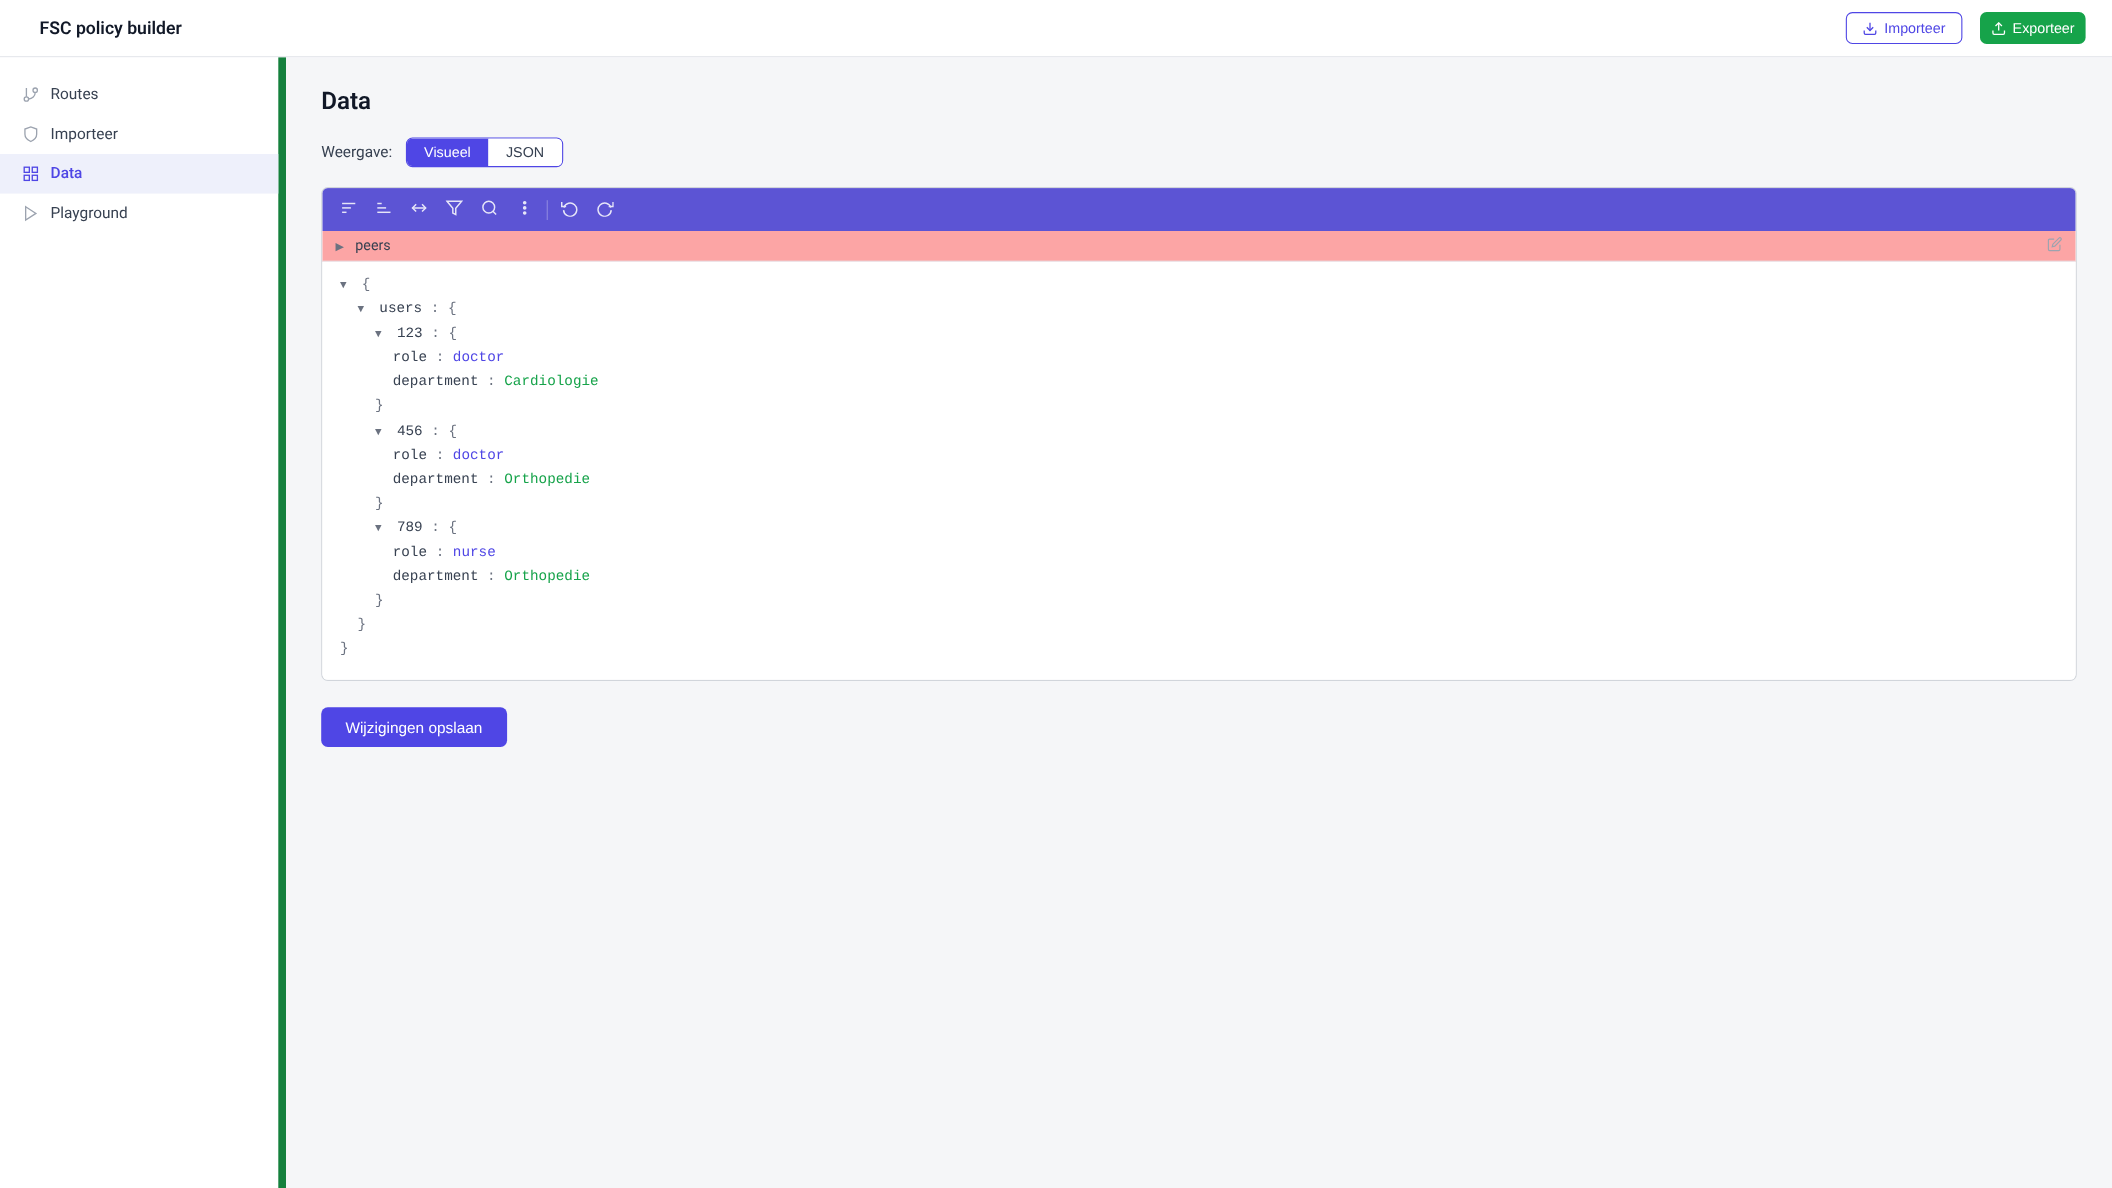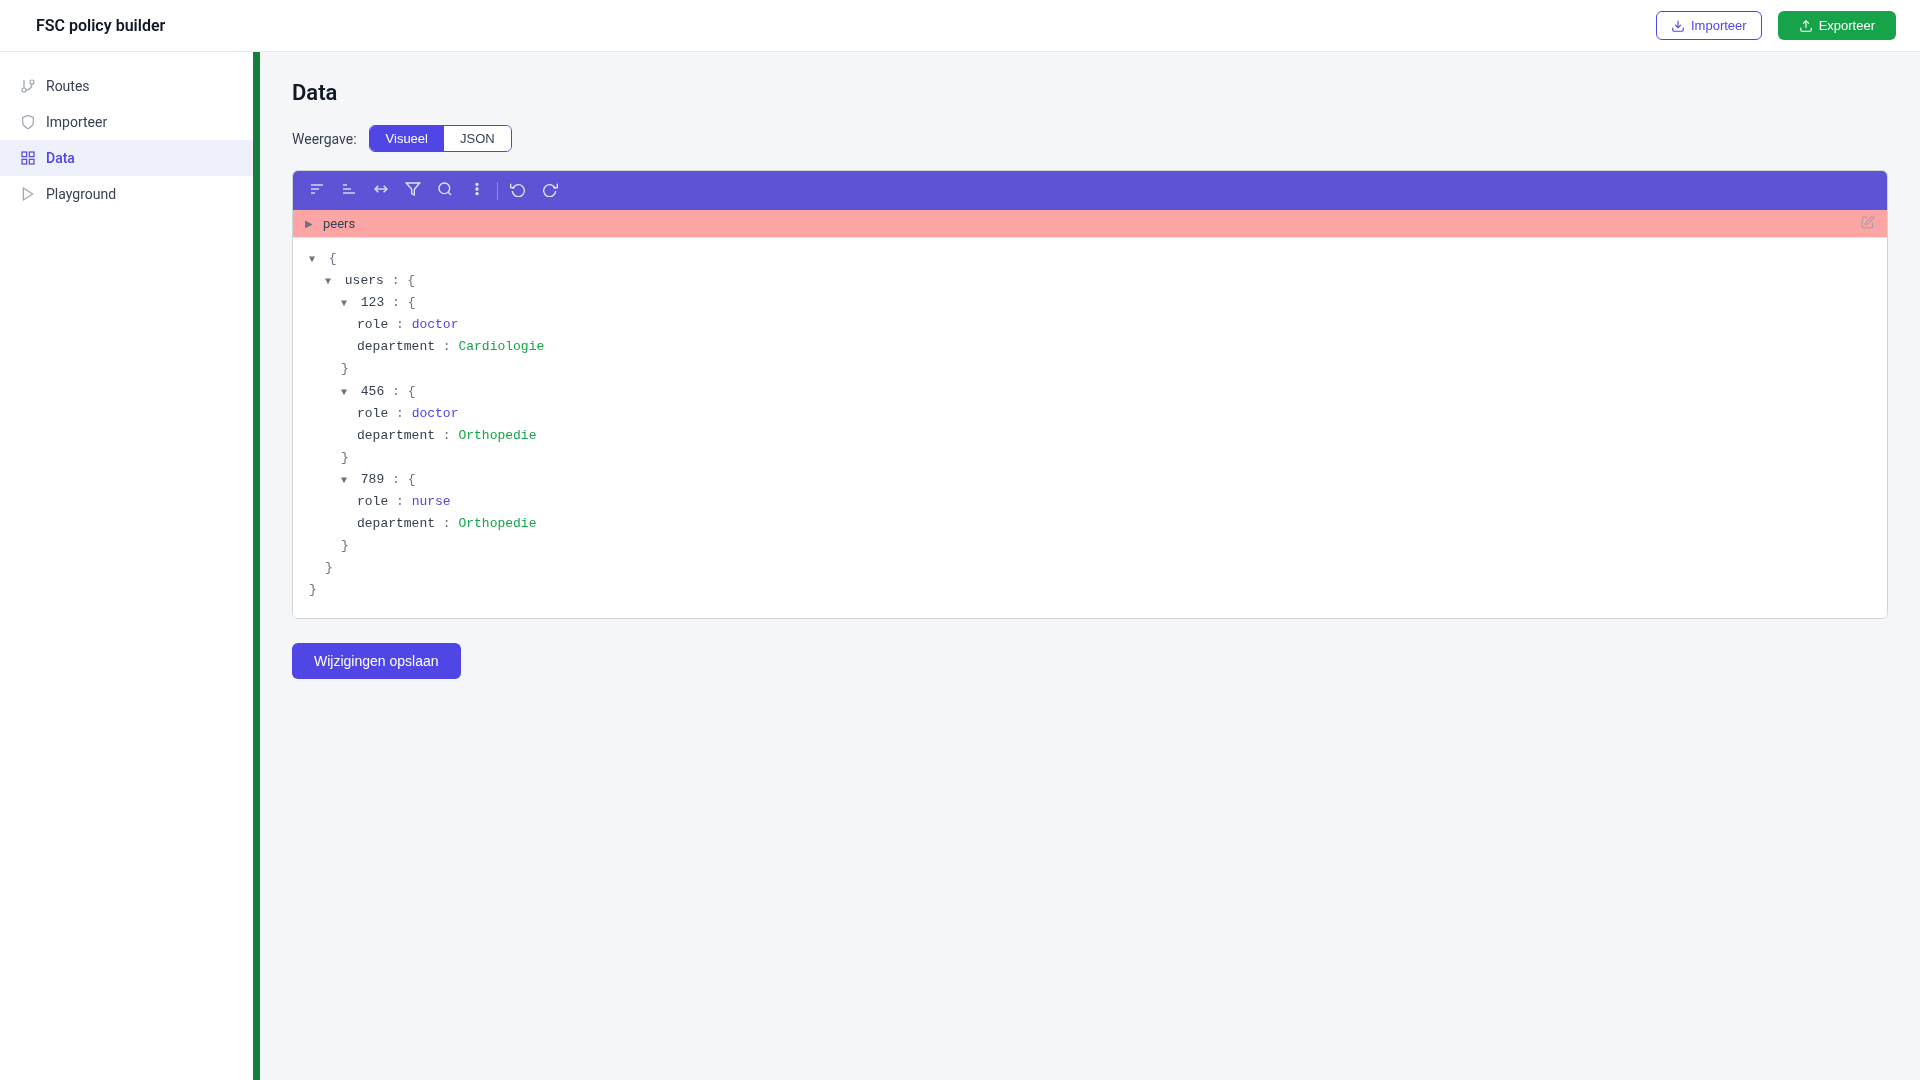--- a/index.html
+++ b/index.html
@@ -15,21 +15,21 @@
     .topbar-title { font-size: 16px; font-weight: 600; color: #111827; margin-left: 12px; }
     .topbar-actions { display: flex; gap: 16px; }
     .btn-import {
       display: flex; align-items: center; gap: 6px;
       border: 1.5px solid #4f46e5; color: #4f46e5; background: #fff;
       padding: 6px 14px; border-radius: 6px; font-size: 13px; font-weight: 500; cursor: pointer;
     }
     .btn-export {
       display: flex; align-items: center; gap: 6px;
       background: #16a34a; color: #fff; border: none;
-      padding: 6px 21px; border-radius: 6px; font-size: 13px; font-weight: 500; cursor: pointer;
+      padding: 6px 10px; border-radius: 6px; font-size: 13px; font-weight: 500; cursor: pointer;
     }
 
     
     .layout { display: flex; flex: 1; overflow: hidden; }
 
     
     .sidebar {
       width: 260px; background: #fff; border-right: 7px solid #15803d;
       padding: 16px 0; flex-shrink: 0; display: flex; flex-direction: column;
     }

